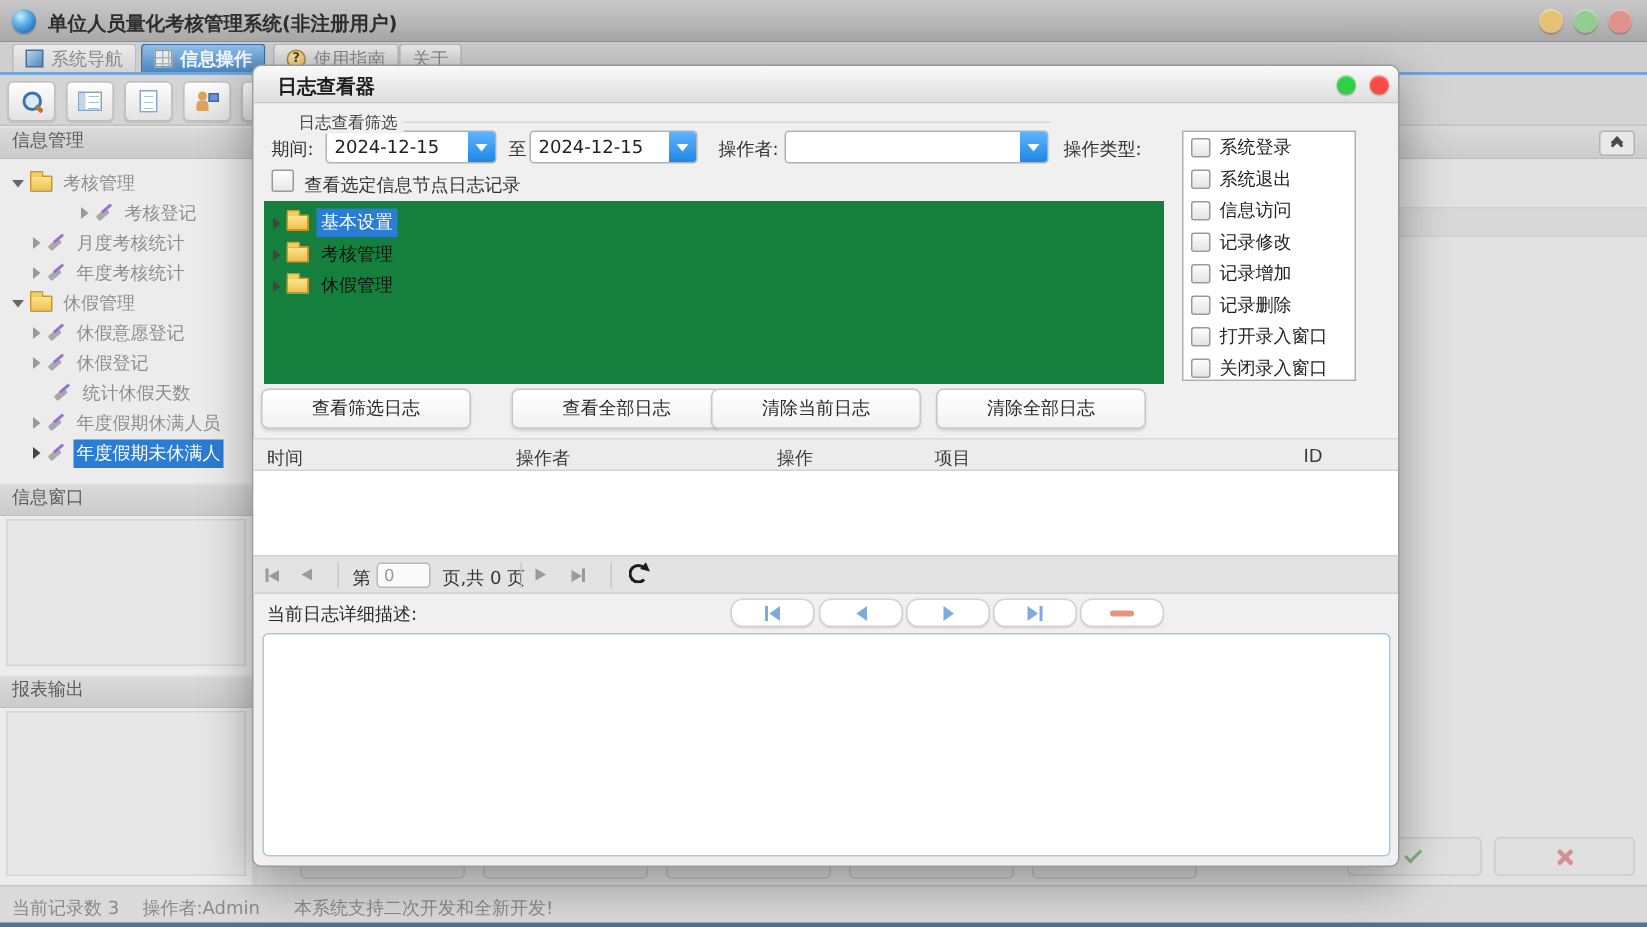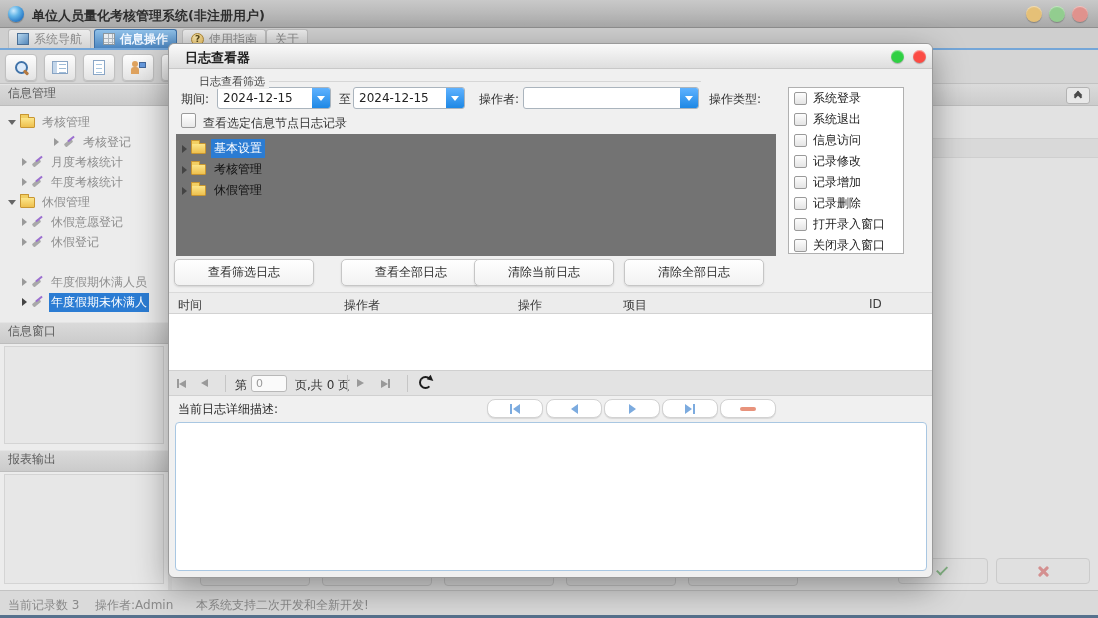--- a/index.html
+++ b/index.html
@@ -101,21 +101,21 @@
   .flabel { top:47px; color:#333; }
   .combo { top:43px; height:22px; background:#fff; border:1px solid #aab4bd; border-radius:3px; }
   .combo .val { position:absolute; left:5px; top:3px; color:#222; }
   .combo .dd { position:absolute; right:0; top:0; bottom:0; width:18px; border-radius:0 2px 2px 0;
     background:linear-gradient(#5fb2ff,#1e88e5); display:flex; align-items:center; justify-content:center; }
   .tri-dn { width:0; height:0; border-top:5px solid #fff; border-left:4px solid transparent; border-right:4px solid transparent; }
   .listbox { left:619px; top:43px; width:116px; height:167px; background:#fff; border:1px solid #b0b0b0; overflow:hidden; }
   .lb-row { height:21px; display:flex; align-items:center; padding-left:5px; gap:6px; color:#222; }
   .cb { width:13px; height:13px; border:1px solid #9a9a9a; border-radius:2px; background:linear-gradient(#fdfdfd,#e4e4e4); flex:none; }
   .node-cb { left:12px; top:69px; width:15px; height:15px; border:1px solid #9a9a9a; border-radius:2px; background:linear-gradient(#fff,#e8e8e8); }
-  .dlg-tree { left:7px; top:90px; width:600px; height:122px; background:#737373; }
+  .dlg-tree { left:7px; top:90px; width:600px; height:122px; background:#15803d; }
   .dtree-row { position:absolute; left:6px; height:21px; display:flex; align-items:center; color:#111; }
   .dtree-row .lbl { padding:1px 3px; }
   .dtree-row.sel .lbl { background:#2b7cd3; color:#fff; }
   .act-btn { top:215px; width:140px; height:27px; background:linear-gradient(#ffffff,#f2f2f2); border:1px solid #c6c6c6; border-radius:5px;
     box-shadow:0 1px 2px rgba(0,0,0,.12); display:flex; align-items:center; justify-content:center; color:#2a2a2a; }
   .grid-header { left:0; top:248px; width:763px; height:22px; background:#ececec; border-top:1px solid #dadada; border-bottom:1px solid #d2d2d2; }
   .col-h { position:absolute; top:4px; color:#3c3c3c; }
   .grid-body { left:0; top:270px; width:763px; height:56px; background:#fff; }
   .pagerbar { left:0; top:326px; width:763px; height:26px; background:#e3e3e3; border-top:1px solid #d0d0d0; border-bottom:1px solid #d0d0d0; }
   .pg-ic { position:absolute; top:8px; display:flex; align-items:center; color:#9a9a9a; }
@@ -225,20 +225,26 @@
       <span class="arr-r"></span>
     <span class="ic-tool"></span>
     <span class="lbl">休假意愿登记</span>
   </div>
   <div class="abs tree-row" style="top:232px;">
     <span style="width:22px;"></span>
       <span class="arr-r"></span>
     <span class="ic-tool"></span>
     <span class="lbl">休假登记</span>
   </div>
+  <div class="abs tree-row" style="top:252px;">
+    <span style="width:22px;"></span>
+      <span class="arr-spacer"></span>
+    <span class="ic-tool"></span>
+    <span class="lbl">统计休假天数</span>
+  </div>
   <div class="abs tree-row" style="top:272px;">
     <span style="width:22px;"></span>
       <span class="arr-r"></span>
     <span class="ic-tool"></span>
     <span class="lbl">年度假期休满人员</span>
   </div>
   <div class="abs tree-row sel" style="top:292px;">
     <span style="width:22px;"></span>
       <span class="arr-r dark"></span>
     <span class="ic-tool"></span>

